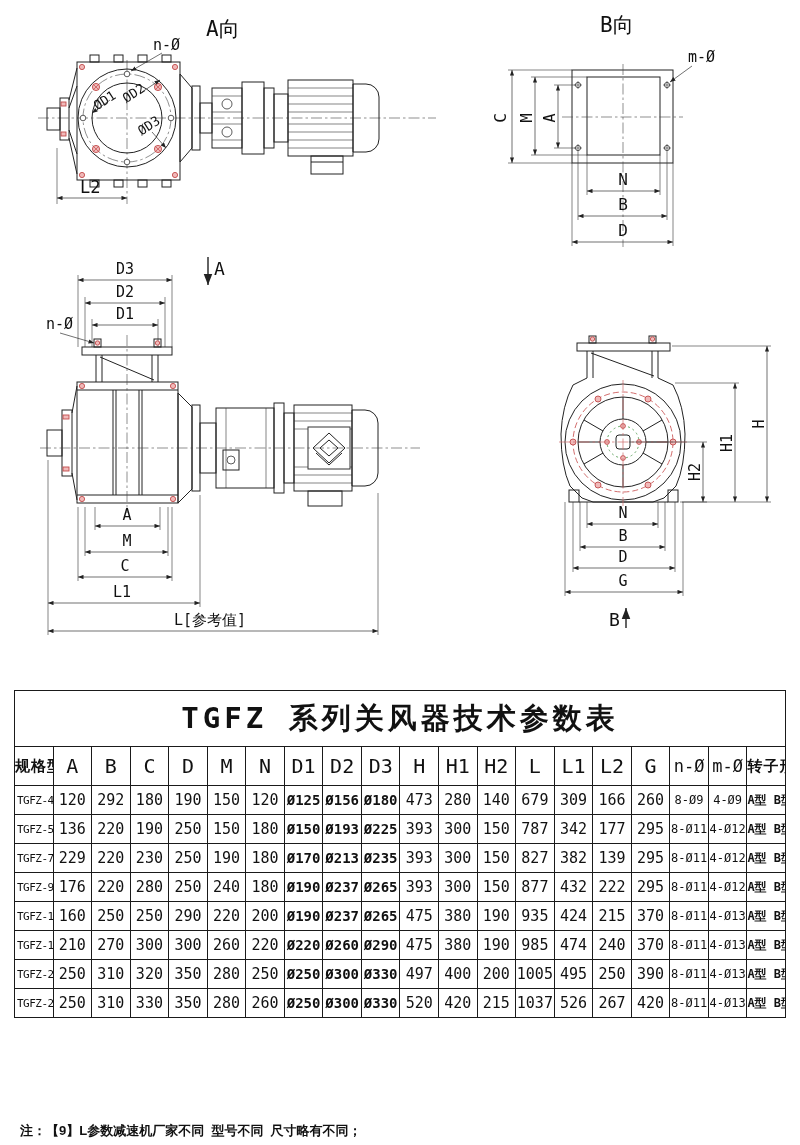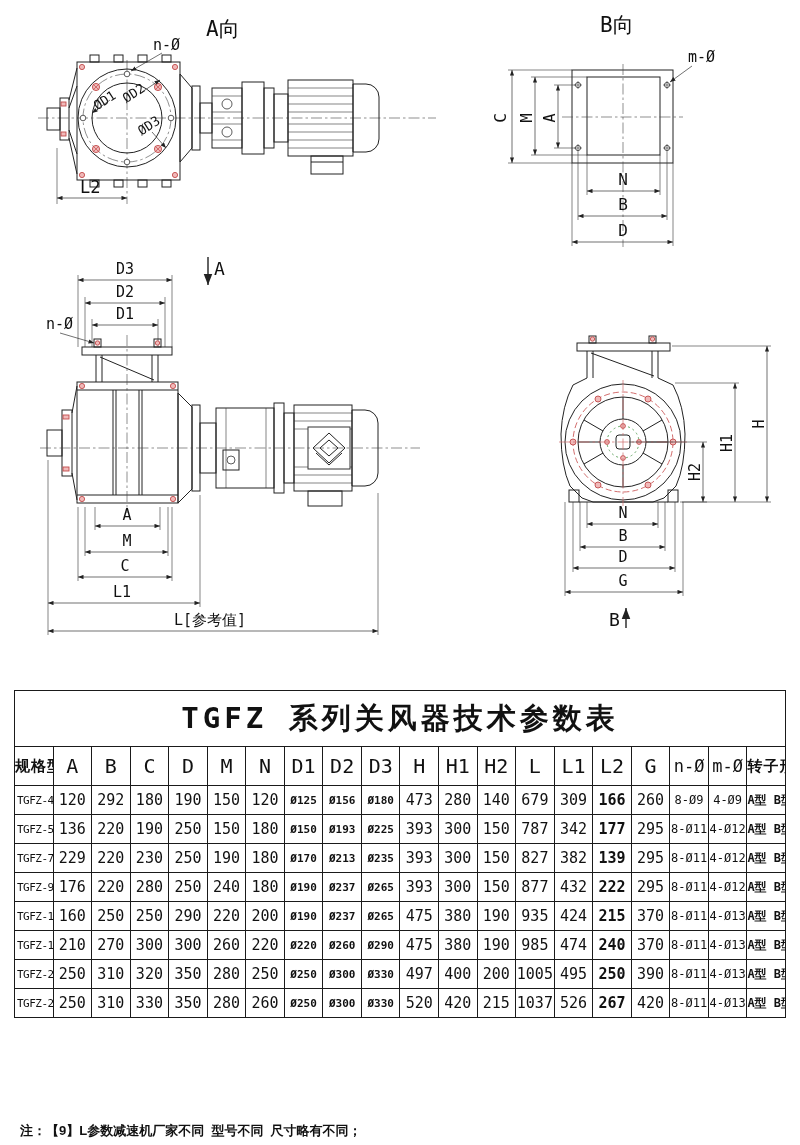--- a/index.html
+++ b/index.html
@@ -24,27 +24,27 @@
           table-layout:fixed;font-family:"DejaVu Sans Mono","Liberation Sans",monospace;
           border:1.5px solid #1a1a1a;}
   .ptable th,.ptable td{border:1px solid #1a1a1a;text-align:center;padding:0;
           white-space:nowrap;overflow:hidden;color:#111;}
   .ptable .title-cell{height:55px;font-size:29px;font-weight:bold;letter-spacing:4px;}
   .ptable thead th{height:38px;font-size:20px;font-weight:normal;}
   .ptable thead th.h-cjk{font-size:15px;font-weight:bold;letter-spacing:1px;}
   .ptable thead th.h-hole{font-size:17px;}
   .ptable tbody td{height:28px;font-size:15px;}
   .ptable td.model{font-size:11px;text-align:left;padding-left:2px;letter-spacing:-0.5px;}
-  .ptable td.dia{font-size:11px;font-weight:bold;}
+  .ptable td.dia{font-size:14px;font-weight:bold;}
   .ptable td.holes{font-size:12px;}
   .ptable td.rotor{font-size:12px;font-weight:bold;letter-spacing:0px;}
   .c0{width:92px;}.c1{width:31px;}.c2{width:31px;}.c3{width:31px;}.c4{width:31px;}
   .c5{width:31px;}.c6{width:31px;}.c7{width:28px;}.c8{width:28px;}.c9{width:29px;}
   .c10{width:32px;}.c11{width:28px;}.c12{width:28px;}.c13{width:31px;}.c14{width:31px;}
-  .c15{width:30px;font-weight:bold;}.c16{width:30px;}.c17{width:49px;}.c18{width:56px;}.c19{width:70px;}
+  .c15{width:30px;}.c16{width:30px;}.c17{width:49px;}.c18{width:56px;}.c19{width:70px;}
 
   .notes{position:absolute;left:20px;top:1078px;font-size:13px;font-weight:700;
          line-height:21px;white-space:pre;color:#111;}
 </style>
 </head>
 <body>
 
 <svg style="left:20px;top:8px;" width="420" height="225" viewBox="0 0 420 225">
   <defs>
     <marker id="mA" viewBox="0 0 10 8" refX="9" refY="4" markerWidth="9" markerHeight="7" orient="auto-start-reverse">

